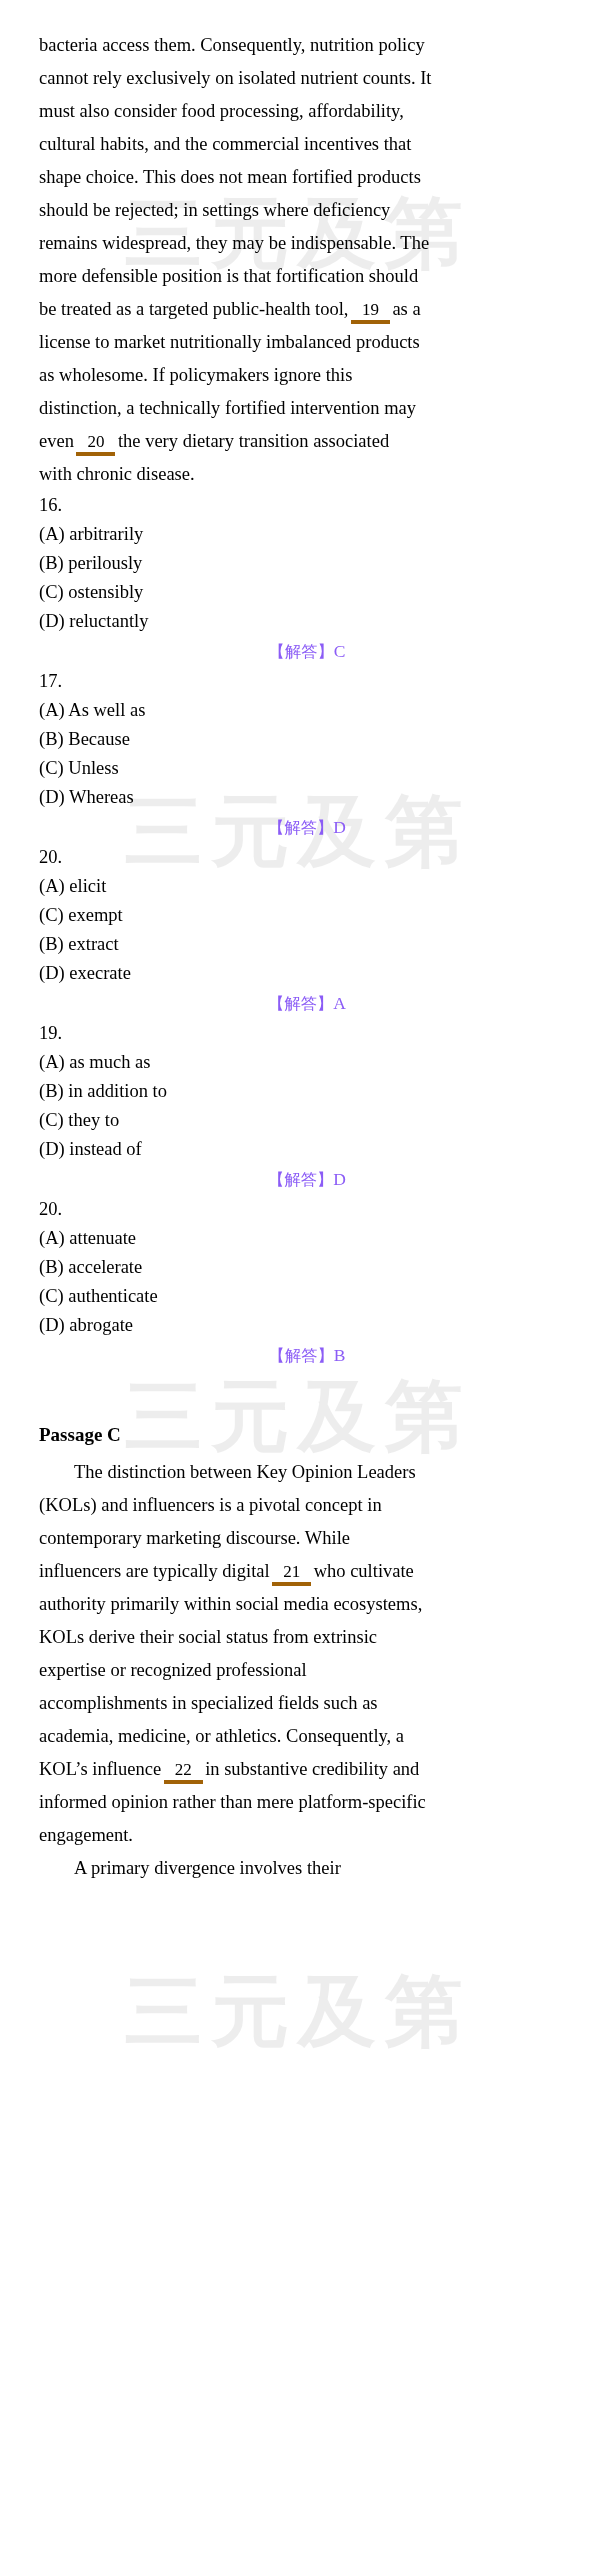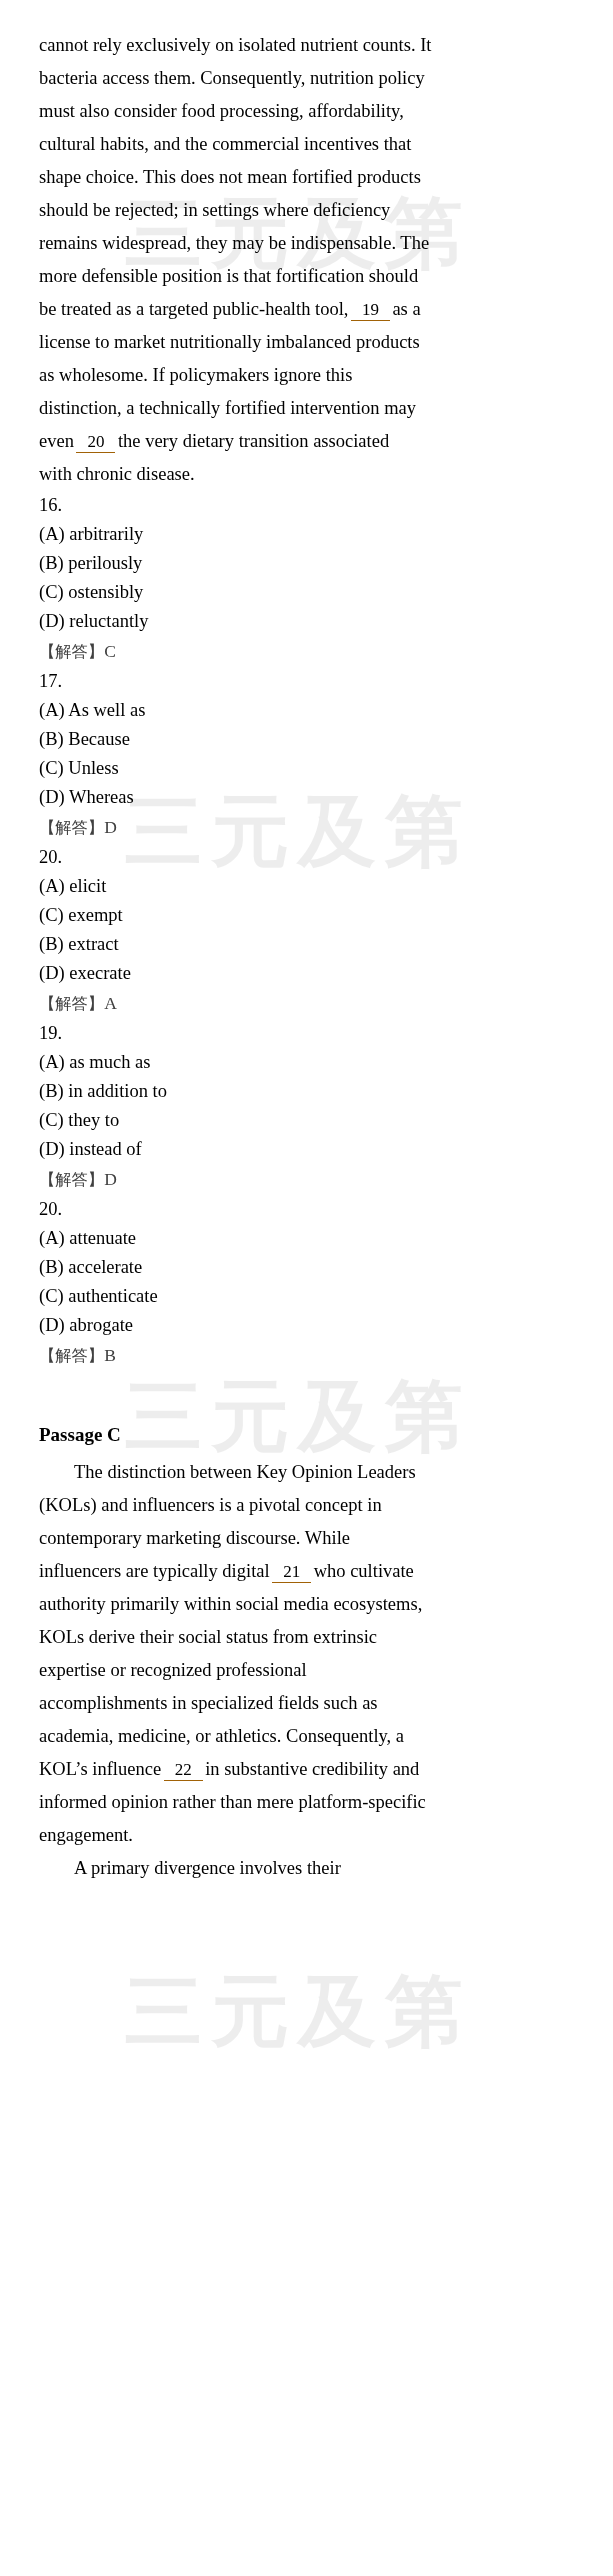--- a/index.html
+++ b/index.html
@@ -53,42 +53,43 @@
     font-size: 18.5px;
     line-height: 33px;
     text-align: left;
   }
   p.para.indent { text-indent: 35px; }
 
   .blank {
     display: inline-block;
     min-width: 39px;
     text-align: center;
-    border-bottom: 1px solid #a16207;
+    border-bottom: 4px solid #a16207;
     line-height: 21px;
     margin: 0 2.5px;
     font-size: 17px;
   }
 
   
   .qblock { }
   .qnum {
     font-size: 18.5px;
     line-height: 29px;
   }
   .opt {
     font-size: 18.5px;
     line-height: 29px;
     white-space: nowrap;
   }
   .ansline {
     font-size: 17.5px;
     line-height: 31px;
-    color: #404040;
+    color: #8b5cf6;
     white-space: nowrap;
+    text-align: center;
   }
   .ansline .brk { font-family: "DejaVu Sans", sans-serif; font-size: 16.3px; }
   .ansline .letter { font-family: "Liberation Serif", serif; }
 
   
   .passage-head {
     margin-top: 49px;
     font-size: 19px;
     font-weight: 700;
     line-height: 30px;
@@ -102,22 +103,22 @@
 <div class="page">
 
   <div class="wm wm-1">三元及第</div>
   <div class="wm wm-2">三元及第</div>
   <div class="wm wm-3">三元及第</div>
   <div class="wm wm-4">三元及第</div>
 
   <div class="content">
 
     <div>
+      <p class="para"><span>bacteria access them. Consequently, nutrition policy</span></p>
       <p class="para"><span>cannot rely exclusively on isolated nutrient counts. It</span></p>
-      <p class="para"><span>bacteria access them. Consequently, nutrition policy</span></p>
       <p class="para"><span>must also consider food processing, affordability,</span></p>
       <p class="para"><span>cultural habits, and the commercial incentives that</span></p>
       <p class="para"><span>shape choice. This does not mean fortified products</span></p>
       <p class="para"><span>should be rejected; in settings where deficiency</span></p>
       <p class="para"><span>remains widespread, they may be indispensable. The</span></p>
       <p class="para"><span>more defensible position is that fortification should</span></p>
       <p class="para"><span>be treated as a targeted public-health tool,</span><span class="blank">19</span><span>as a</span></p>
       <p class="para"><span>license to market nutritionally imbalanced products</span></p>
       <p class="para"><span>as wholesome. If policymakers ignore this</span></p>
       <p class="para"><span>distinction, a technically fortified intervention may</span></p>

